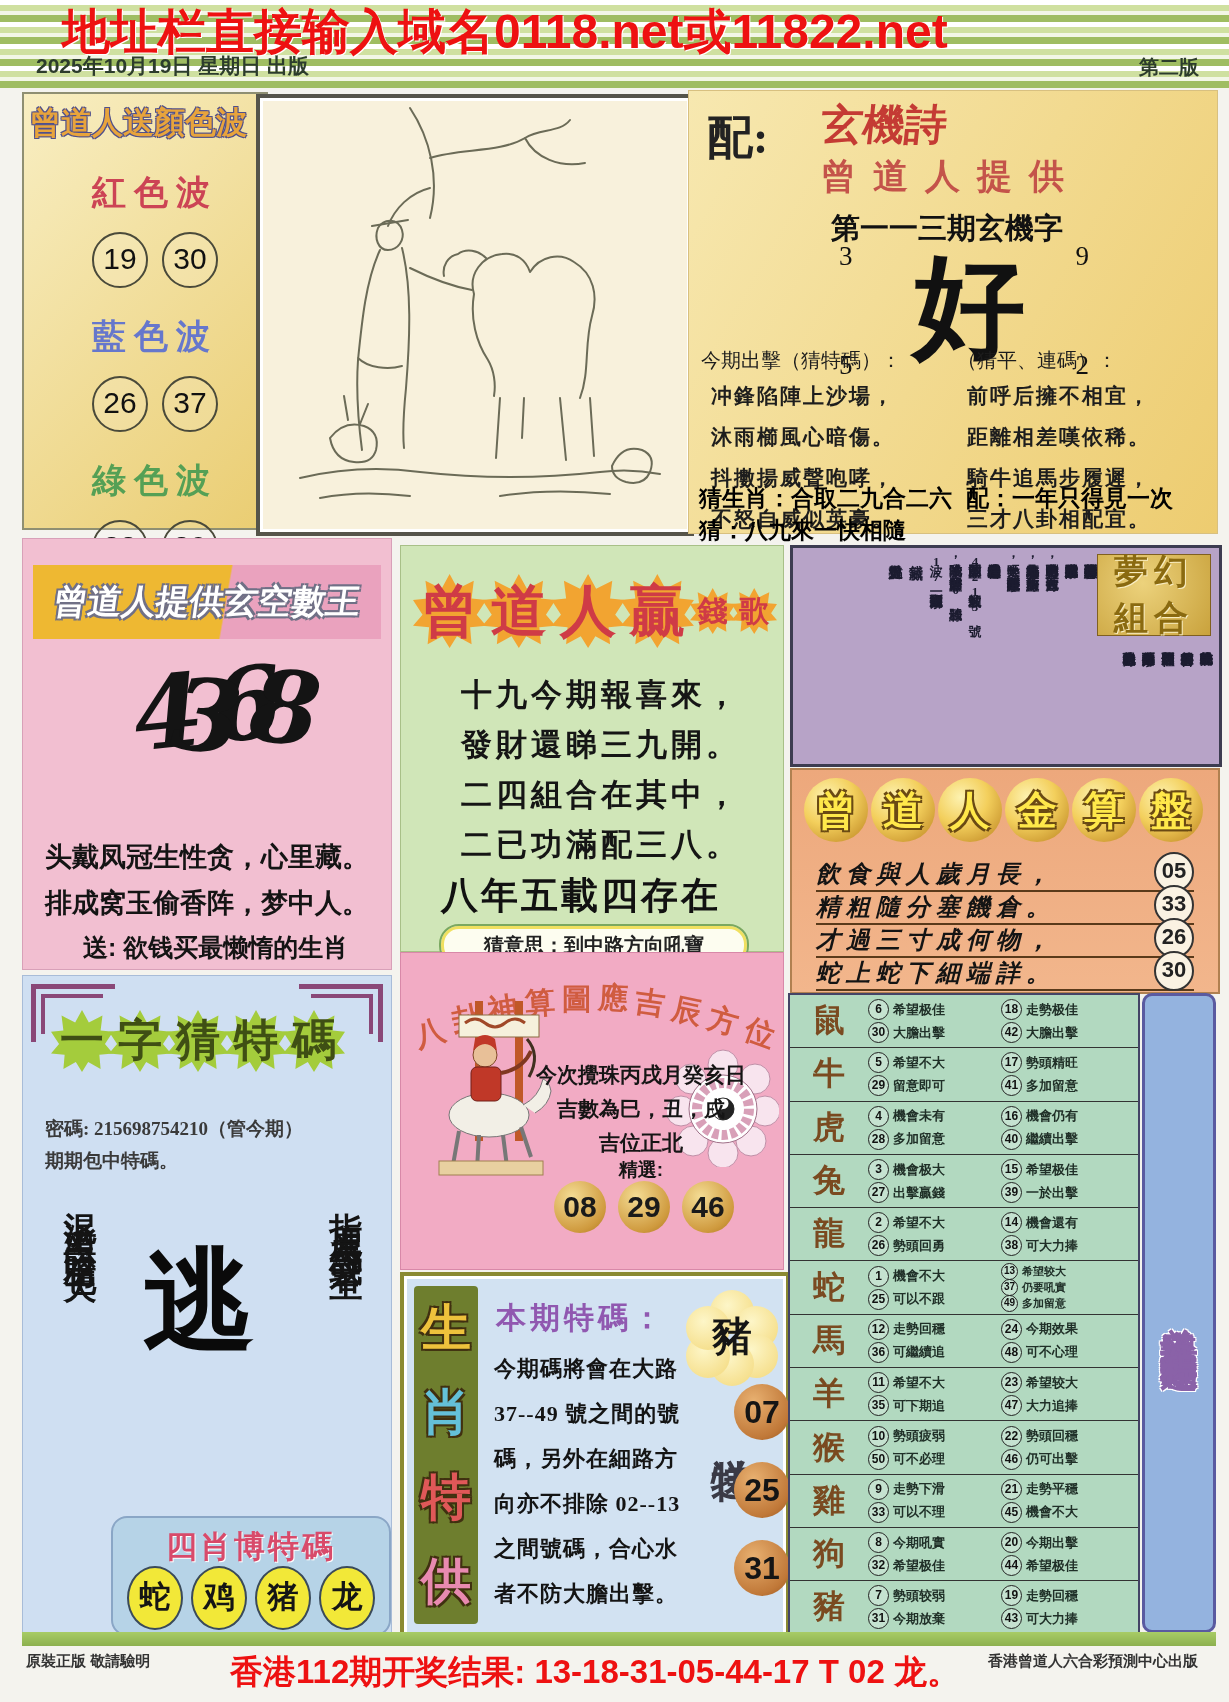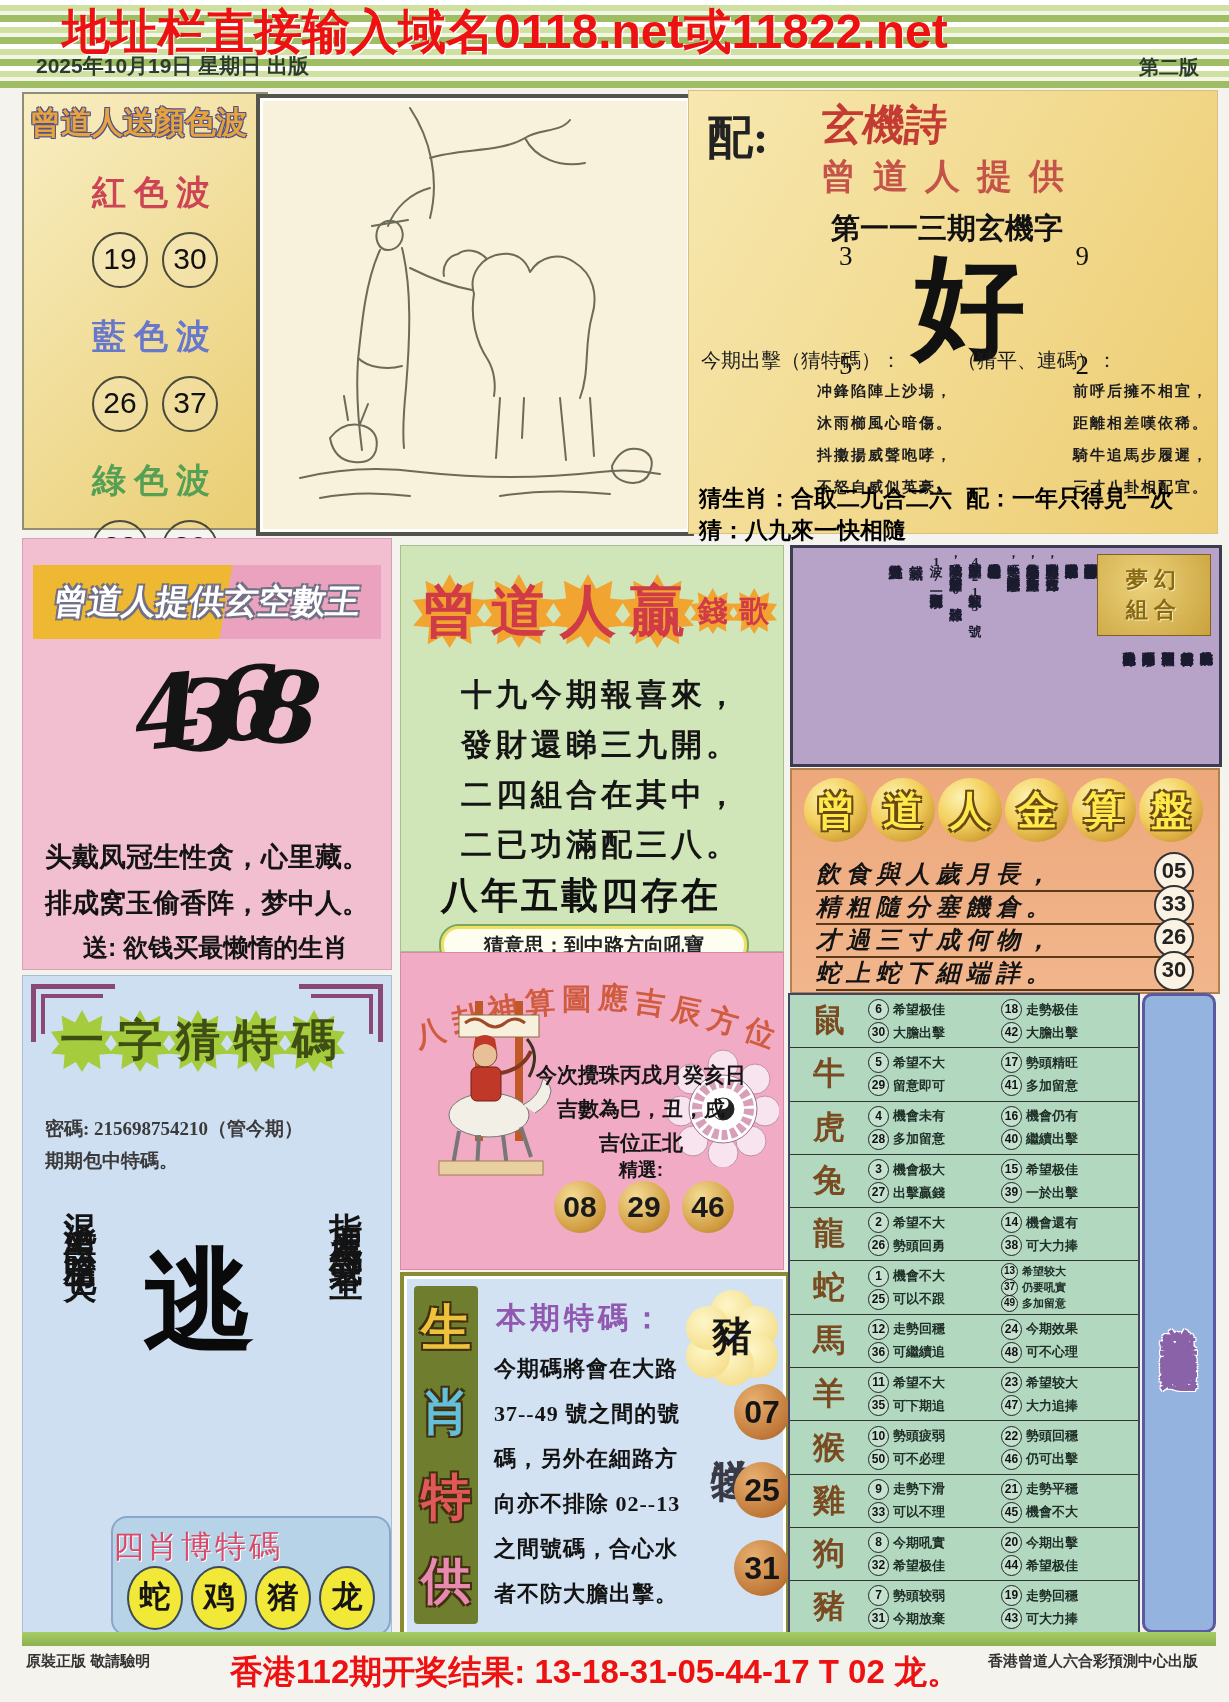--- a/index.html
+++ b/index.html
@@ -38,21 +38,21 @@
   .mystic-title{left:132px;top:6px;font-size:42px;font-weight:bold;color:#c43b34;font-family:"Liberation Serif",serif;transform:skewX(-6deg);}
   .mystic-provider{left:132px;top:62px;font-size:35px;font-weight:bold;color:#c4534a;letter-spacing:17px;white-space:nowrap;}
   .mystic-sub{left:142px;top:118px;font-size:29px;font-weight:bold;color:#111;font-family:"Liberation Serif",serif;}
   .char-area{left:130px;top:150px;width:300px;height:140px;font-family:"Liberation Serif",serif;color:#111;}
   .char-corner{position:absolute;font-size:27px;}
   .c0{left:20px;top:0;} .c1{right:30px;top:0;} .c2{left:20px;bottom:0;} .c3{right:30px;bottom:0;}
   .big-char{position:absolute;left:50%;top:50%;transform:translate(-50%,-52%);font-size:112px;font-weight:bold;}
   .poem-col{width:252px;font-family:"Liberation Serif",serif;color:#1d1d1d;}
   .poem-l{left:12px;top:256px;} .poem-r{left:268px;top:256px;}
   .poem-head{font-size:20px;margin-bottom:8px;}
-  .poem-line{font-size:15px;font-weight:bold;margin:0 0 13px 10px;letter-spacing:2px;white-space:nowrap;text-align:right;}
+  .poem-line{font-size:21px;font-weight:bold;margin:0 0 13px 10px;letter-spacing:2px;white-space:nowrap;}
   .mystic-b1{left:10px;top:394px;font-size:23px;font-weight:bold;font-family:"Liberation Serif",serif;white-space:nowrap;}
   .mystic-b1 span{margin-right:14px;}
   .mystic-b2{left:10px;top:410px;font-size:23px;font-weight:bold;font-family:"Liberation Serif",serif;}
   .mystic-b1{top:392px;} .mystic-b2{top:424px;}
 
   
   .panel-xk{left:22px;top:538px;width:368px;height:430px;background:#f2bfd1;border:1px solid #d8a0b8;}
   .xk-banner{position:absolute;left:10px;top:26px;width:348px;height:74px;
     background:linear-gradient(100deg,#eeb832 55%,#eaa2be 55.5%);
     display:flex;align-items:center;justify-content:center;}
@@ -81,21 +81,21 @@
   .ws-big{position:absolute;left:40px;top:325px;font-size:37px;font-weight:bold;color:#111;font-family:"Liberation Serif",serif;letter-spacing:3px;}
   .ws-hint{position:absolute;left:38px;top:378px;width:306px;height:38px;border:2px solid #7aa860;border-radius:20px;
     background:#fdfdf0;box-shadow:inset 0 0 0 3px #f0e060;display:flex;align-items:center;justify-content:center;}
   .ws-hint span{font-size:20px;font-weight:bold;color:#222;font-family:"Liberation Serif",serif;}
 
   
   .panel-dream{left:790px;top:545px;width:426px;height:216px;background:#b7a3c7;border:3px solid #3c3c50;}
   .dream-badge{position:absolute;right:8px;top:6px;width:112px;height:80px;
     background:radial-gradient(circle at 40% 35%,#ecd27c,#c9a23c);border:1px solid #806020;
     display:flex;flex-direction:column;align-items:center;justify-content:center;z-index:2;}
-  .dream-badge span{font-size:22px;font-weight:bold;color:#8a6a10;font-family:"Liberation Serif",serif;
+  .dream-badge span{font-size:34px;font-weight:bold;color:#8a6a10;font-family:"Liberation Serif",serif;
     text-shadow:1px 1px 0 #f8ecc0;letter-spacing:6px;}
   .dream-cols{position:absolute;right:6px;top:6px;width:414px;height:202px;
     writing-mode:vertical-rl;text-orientation:upright;}
   .dream-col{font-size:13px;color:#1c1c30;margin-left:5px;line-height:1.1;font-family:"Liberation Serif",serif;font-weight:bold;}
   .dream-col.under{margin-top:88px;}
   .dream-col.sig{font-size:14px;font-weight:bold;}
 
   
   .panel-abacus{left:790px;top:768px;width:426px;height:222px;background:linear-gradient(180deg,#eda87c,#f2b68c);border:2px solid #b08050;}
   .ab-title{position:absolute;left:12px;top:8px;display:flex;}
@@ -118,21 +118,21 @@
                linear-gradient(#8a4878 0 0) 10px 10px/4px 40px no-repeat;}
   .corner-tl{left:8px;top:8px;} .corner-tr{right:8px;top:8px;transform:scaleX(-1);}
   .one-title{position:absolute;left:28px;top:34px;display:flex;}
   .one-code1{position:absolute;left:22px;top:140px;font-size:19px;font-weight:bold;color:#3a3a3a;font-family:"Liberation Serif",serif;}
   .one-code2{position:absolute;left:22px;top:172px;font-size:19px;font-weight:bold;color:#3a3a3a;font-family:"Liberation Serif",serif;}
   .vert{writing-mode:vertical-rl;text-orientation:upright;}
   .one-left{position:absolute;left:34px;top:210px;height:330px;font-size:33px;font-weight:bold;color:#141414;font-family:"Liberation Serif",serif;letter-spacing:10px;}
   .one-right{position:absolute;left:300px;top:210px;height:330px;font-size:33px;font-weight:bold;color:#141414;font-family:"Liberation Serif",serif;letter-spacing:10px;}
   .one-big{position:absolute;left:120px;top:250px;font-size:112px;font-weight:bold;color:#0a0a0a;font-family:"Liberation Serif",serif;}
   .fz-pill{position:absolute;left:88px;top:540px;width:276px;height:116px;background:#b6d3e7;border:2px solid #8aa6c6;border-radius:16px;}
-  .fz-title{position:absolute;left:0;top:8px;width:100%;text-align:left;font-size:31px;font-weight:normal;color:#d84a6a;letter-spacing:3px;
+  .fz-title{position:absolute;left:0;top:8px;width:100%;text-align:center;font-size:31px;font-weight:bold;color:#d84a6a;letter-spacing:3px;
     text-shadow:1px 1px 0 #fff;}
   .fz-animals{position:absolute;left:0;top:48px;width:100%;text-align:center;}
   .fz-oval{display:inline-block;width:52px;height:60px;margin:0 4px;background:#f2e838;border:2px solid #3a4a5a;border-radius:50%;
     font-size:31px;line-height:58px;font-weight:bold;color:#151515;font-family:"Liberation Serif",serif;}
 
   
   .panel-bagua{left:400px;top:952px;width:382px;height:316px;background:#f2abc4;border:1px solid #d888a8;}
   .bg-title{position:absolute;left:14px;top:30px;width:360px;display:flex;justify-content:space-between;}
   .bg-title span{font-size:30px;font-weight:bold;color:#d05c40;font-family:"Liberation Serif",serif;display:inline-block;}
   .bg-line{position:absolute;left:105px;width:270px;text-align:center;font-size:21px;font-weight:bold;color:#151515;font-family:"Liberation Serif",serif;white-space:nowrap;}

